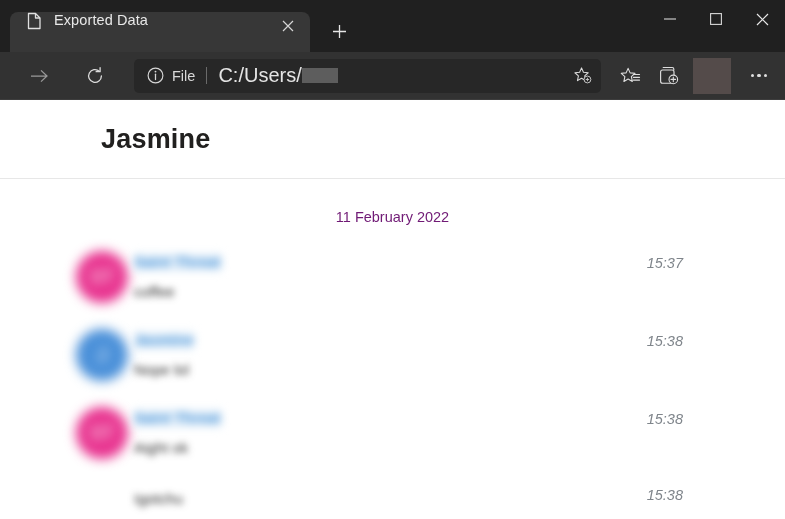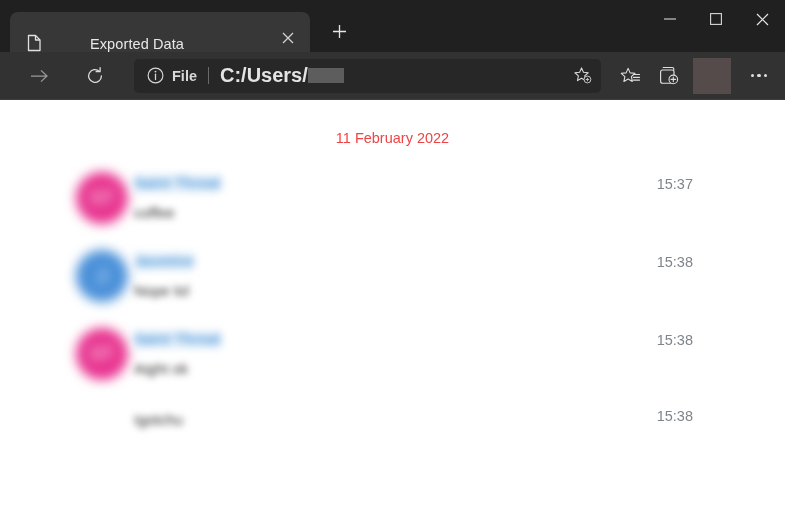--- a/index.html
+++ b/index.html
@@ -40,25 +40,24 @@
     height: 52px;
     padding-left: 10px;
   }
 
   .tab {
     width: 300px;
     height: 40px;
     background: #373737;
     border-radius: 8px 8px 0 0;
     display: flex;
-    align-items: flex-end;
+    align-items: flex-start;
     padding: 0 8px 0 16px;
     position: relative;
     margin-bottom: 0;
-    gap: 36px;
   }
 
   .tab-icon {
     width: 16px;
     height: 18px;
     flex: 0 0 auto;
     margin-right: 12px;
     display: block;
   }
 
@@ -112,21 +111,20 @@
 
   
   .toolbar {
     height: 48px;
     background: #323232;
     display: flex;
     align-items: center;
     padding: 0 10px 0 0;
     flex: 0 0 auto;
     border-bottom: 1px solid #3d3d3d;
-    font-weight: bold;
   }
 
   .navbtn {
     width: 34px;
     height: 34px;
     display: flex;
     align-items: center;
     justify-content: center;
     border-radius: 17px;
     flex: 0 0 auto;
@@ -258,21 +256,21 @@
     color: #21201f;
     letter-spacing: 0.2px;
   }
 
   .history {
     padding-top: 30px;
   }
 
   .date-divider {
     text-align: center;
-    color: #ef4444;
+    color: #701a75;
     font-size: 14.5px;
     margin-bottom: 26px;
   }
 
   .msg {
     display: flex;
     align-items: flex-start;
     padding: 0 100px 0 76px;
     position: relative;
     min-height: 56px;
@@ -320,25 +318,26 @@
     font-size: 15px;
     color: #2c2c2c;
     margin-top: 10px;
     filter: blur(3.6px);
     line-height: 1.3;
     display: inline-block;
   }
 
   .msg-time {
     position: absolute;
-    right: 92px;
+    right: 102px;
     top: 4px;
     color: #7f858b;
     font-size: 14.5px;
     white-space: nowrap;
+    font-style: italic;
   }
 
   .msg.joined .msg-time { top: 0px; }
   .msg.joined .msg-text { margin-top: 0; }
 </style>
 </head>
 <body>
 
 <div class="browser">
 
@@ -445,20 +444,23 @@
 
     <div class="dots">
       <i></i>
       <i></i>
       <i></i>
     </div>
   </div>
 
   <div class="page">
 
+    <div class="page-header">
+      <div class="page-title">Jasmine</div>
+    </div>
 
     <div class="history">
 
       <div class="date-divider">11 February 2022</div>
 
       <div class="msg">
         <div class="avatar-slot">
           <div class="avatar" style="background:#e8338f">ST</div>
         </div>
         <div class="msg-body">

